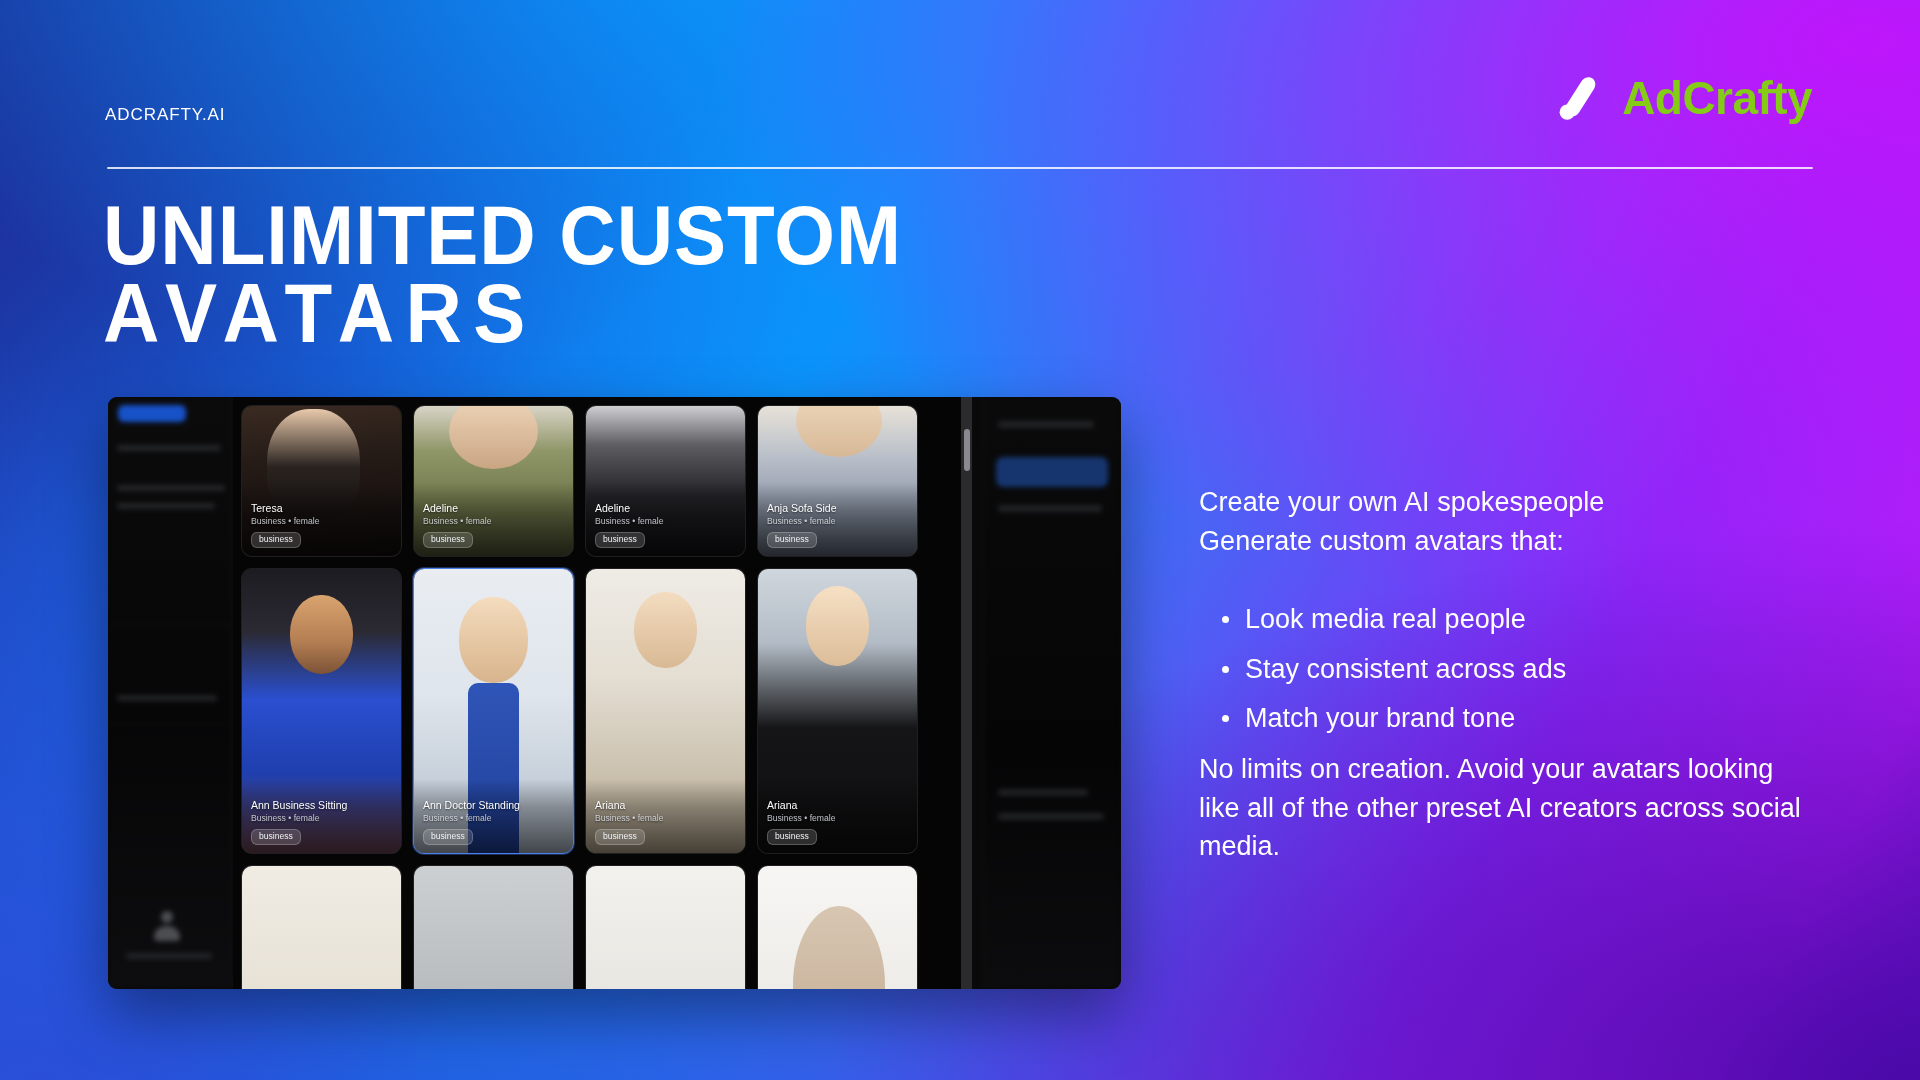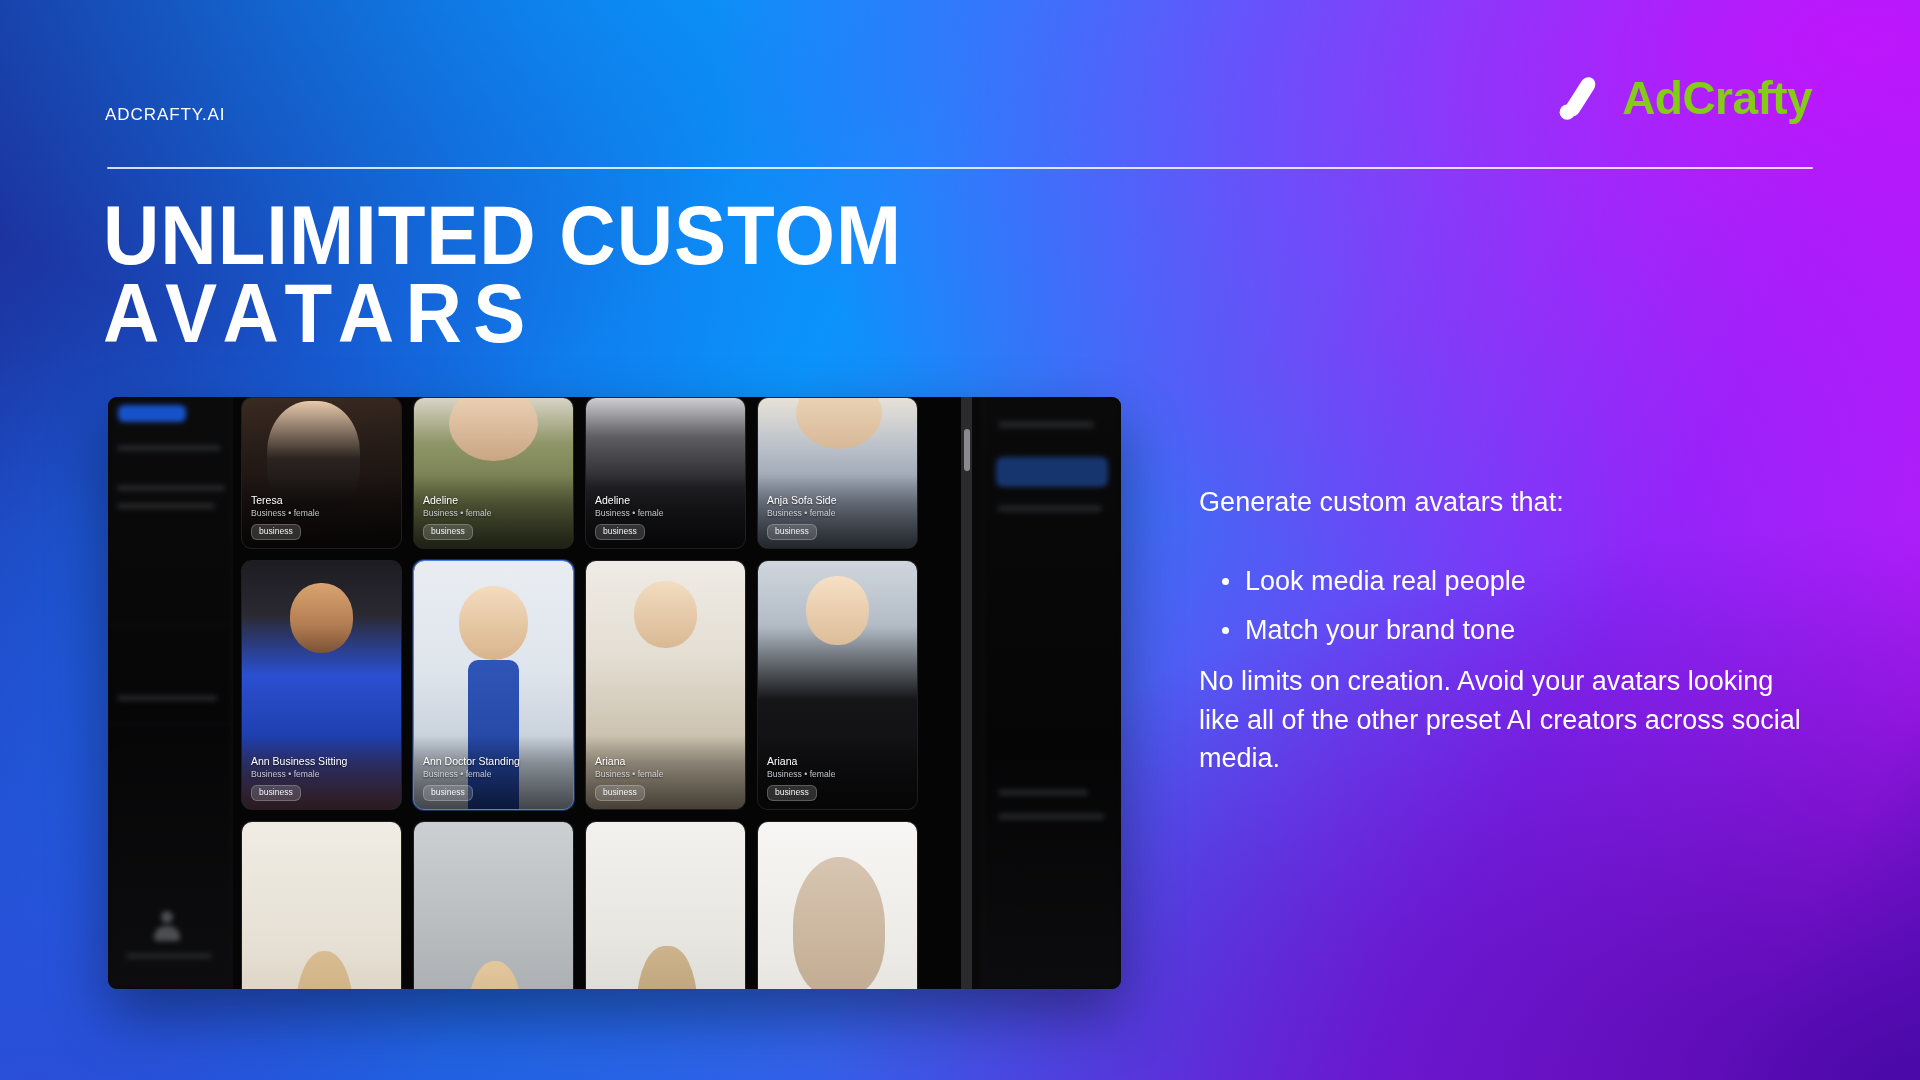--- a/index.html
+++ b/index.html
@@ -178,38 +178,38 @@
   .sb-avatar .head { position:absolute; left:9px; top:0; width:12px; height:12px; border-radius:50%; background:#cfd3dc; }
   .sb-avatar .body { position:absolute; left:2px; top:15px; width:26px; height:15px; border-radius:13px 13px 4px 4px; background:#cfd3dc; }
   .sb-foot { position: absolute; left: 18px; bottom: 30px; width: 86px; height: 6px; border-radius: 3px; background: rgba(200,205,215,0.12); }
 
   
   .app-main {
     position: absolute;
     left: 125px; top: 0;
     right: 155px; height: 100%;
     background: #050506;
-    padding: 0 0 0 8px;
+    padding: 8px 0 0 8px;
     overflow: hidden;
   }
   .grid {
     display: grid;
     grid-template-columns: repeat(4, 161px);
     gap: 11px;
     width: 100%;
   }
   .card {
     position: relative;
     height: 152px;
     border-radius: 11px;
     overflow: hidden;
     background: #121214;
     border: 1px solid rgba(255,255,255,0.06);
   }
-  .card.tall { height: 250px; }
+  .card.tall { height: 286px; }
   .card.selected { border: 1.5px solid #4b7fe8; box-shadow: 0 0 0 1px rgba(75,127,232,0.35); }
   .card .photo { position: absolute; inset: 0; }
   .card .scrim {
     position: absolute;
     left: 0; right: 0; bottom: 0;
     height: 74px;
     background: linear-gradient(180deg, rgba(0,0,0,0) 0%, rgba(0,0,0,0.30) 38%, rgba(0,0,0,0.62) 100%);
   }
   .card .meta {
     position: absolute;
@@ -328,24 +328,26 @@
 
   <div class="rule"></div>
 
   <h1 class="headline">
     <span class="l1">UNLIMITED CUSTOM</span>
     <span class="l2">AVATARS</span>
   </h1>
 
   <div class="copy">
     <div class="copy-lead">
+      <div>Create your own AI spokespeople</div>
       <div>Generate custom avatars that:</div>
     </div>
     <ul class="copy-list">
       <li>Look media real people</li>
+      <li>Stay consistent across ads</li>
       <li>Match your brand tone</li>
     </ul>
     <p class="copy-outro">No limits on creation. Avoid your avatars looking like all of the other preset AI creators across social media.</p>
   </div>
 
   <div class="app-panel">
 
     <div class="app-sidebar">
       <div class="sb-badge"></div>
       <div class="sb-line" style="top:48px;width:104px;"></div>

